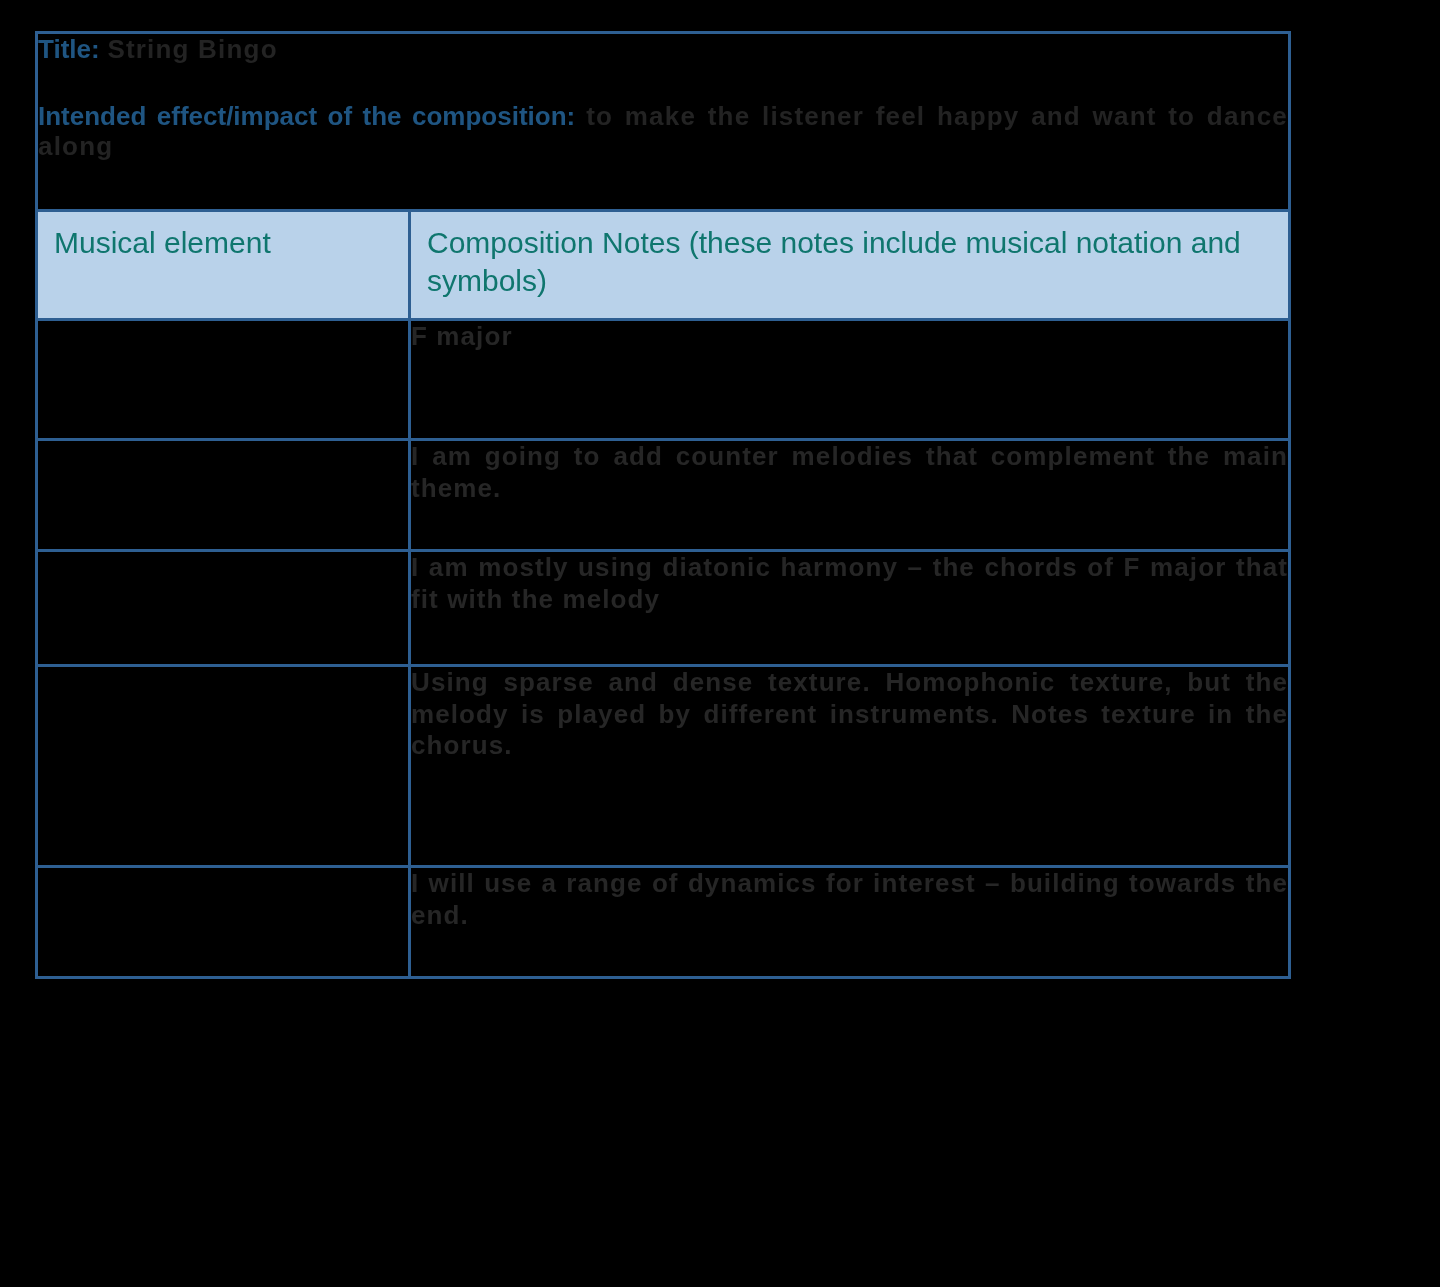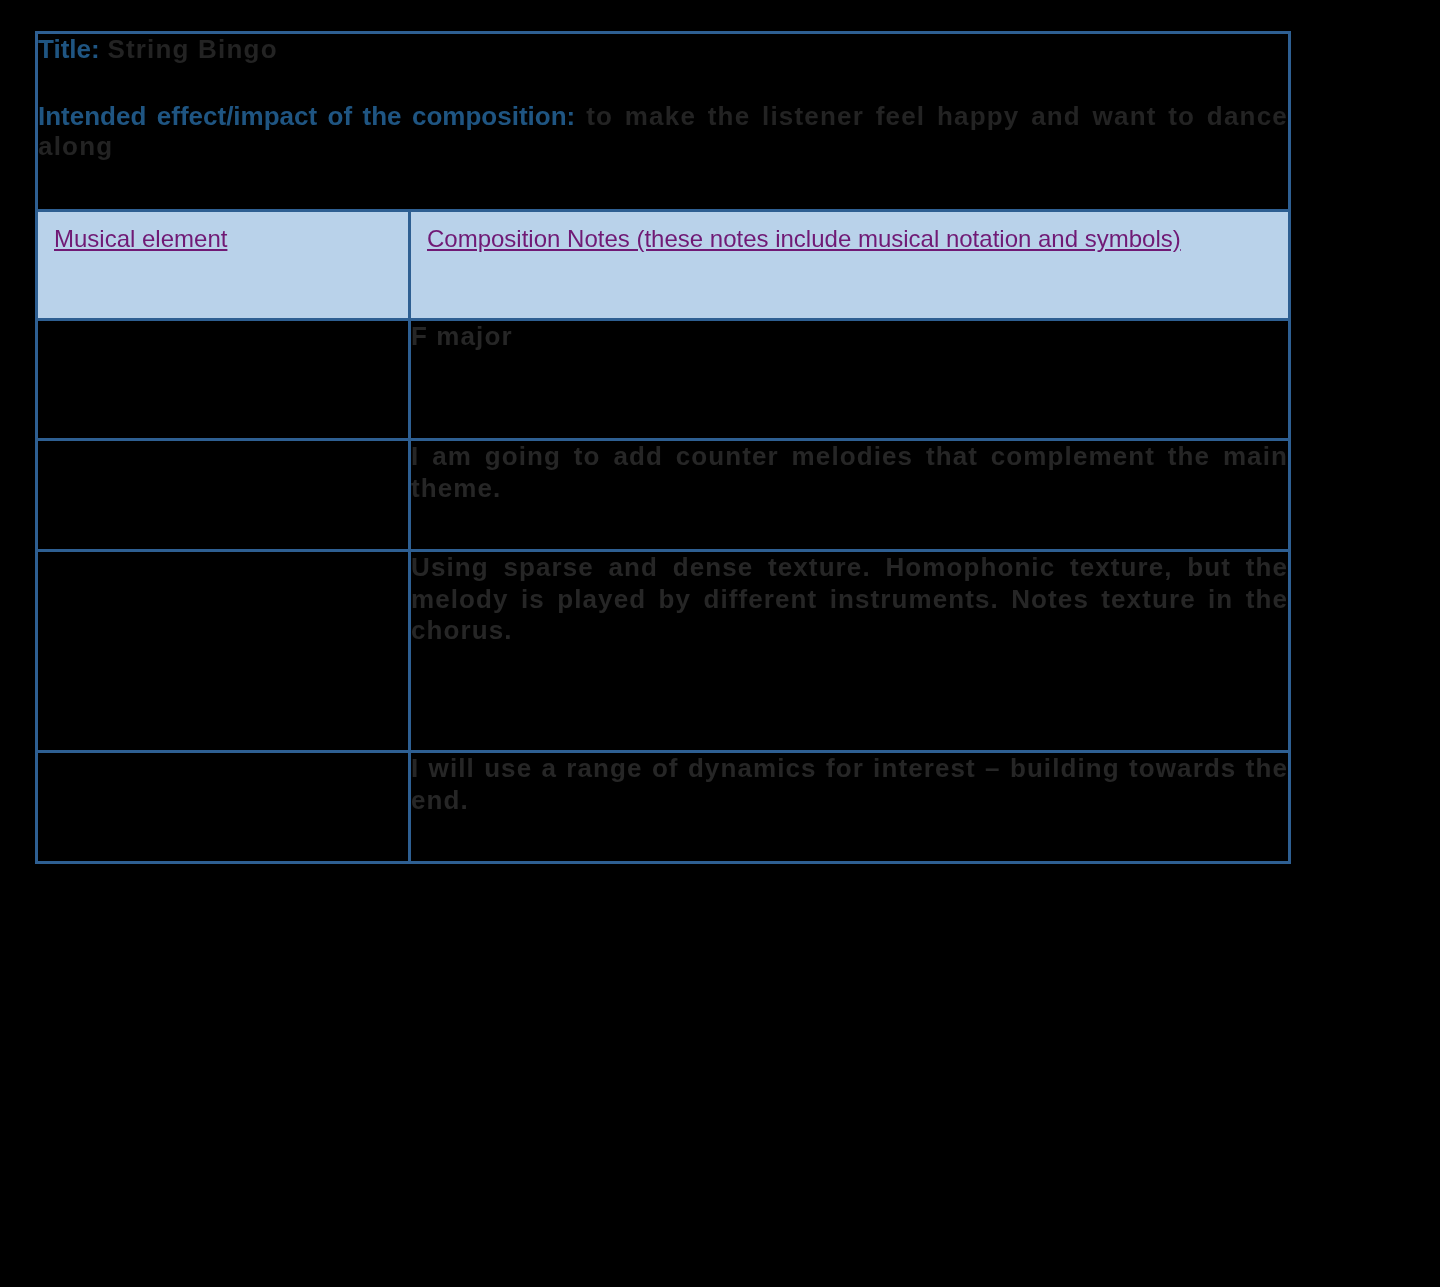--- a/index.html
+++ b/index.html
@@ -80,26 +80,25 @@
   }
 
   
   .col-head td {
     background: #b9d2ea;
     padding: 12px 16px 16px 16px;
     height: 78px;
   }
 
   .col-head .htxt {
-    font-size: 24px;
+    font-size: 30px;
     font-weight: 400;
-    color: #701a75;
+    color: #0f766e;
     line-height: 1.25;
     letter-spacing: 0px;
-    text-decoration: underline;
   }
 
   
   .elem-cell {
     width: 373px;
   }
 
   .notes-cell {
     padding: 10px 14px 12px 14px;
   }
@@ -168,20 +167,26 @@
         </td>
       </tr>
 
       <tr class="r3">
         <td class="elem-cell"></td>
         <td class="notes-cell">
           <p class="notes-text">I am going to add counter melodies that complement the main theme.</p>
         </td>
       </tr>
 
+      <tr class="r4">
+        <td class="elem-cell"></td>
+        <td class="notes-cell">
+          <p class="notes-text">I am mostly using diatonic harmony – the chords of F major that fit with the melody</p>
+        </td>
+      </tr>
 
       <tr class="r5">
         <td class="elem-cell"></td>
         <td class="notes-cell">
           <p class="notes-text">Using sparse and dense texture. Homophonic texture, but the melody is played by different instruments. Notes texture in the chorus.</p>
         </td>
       </tr>
 
       <tr class="r6">
         <td class="elem-cell"></td>

